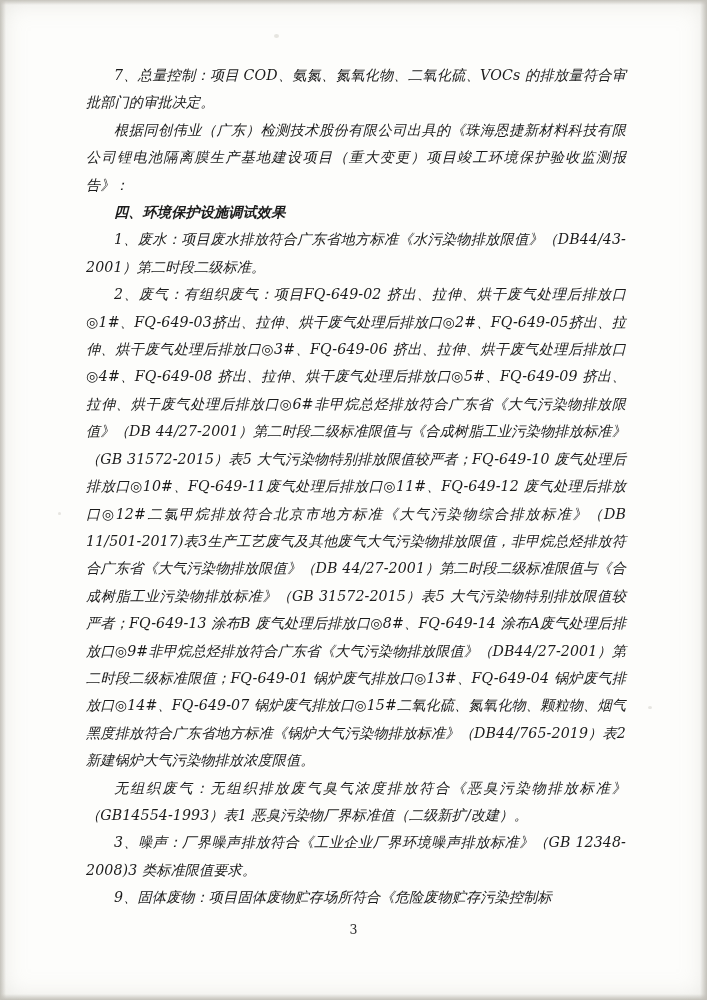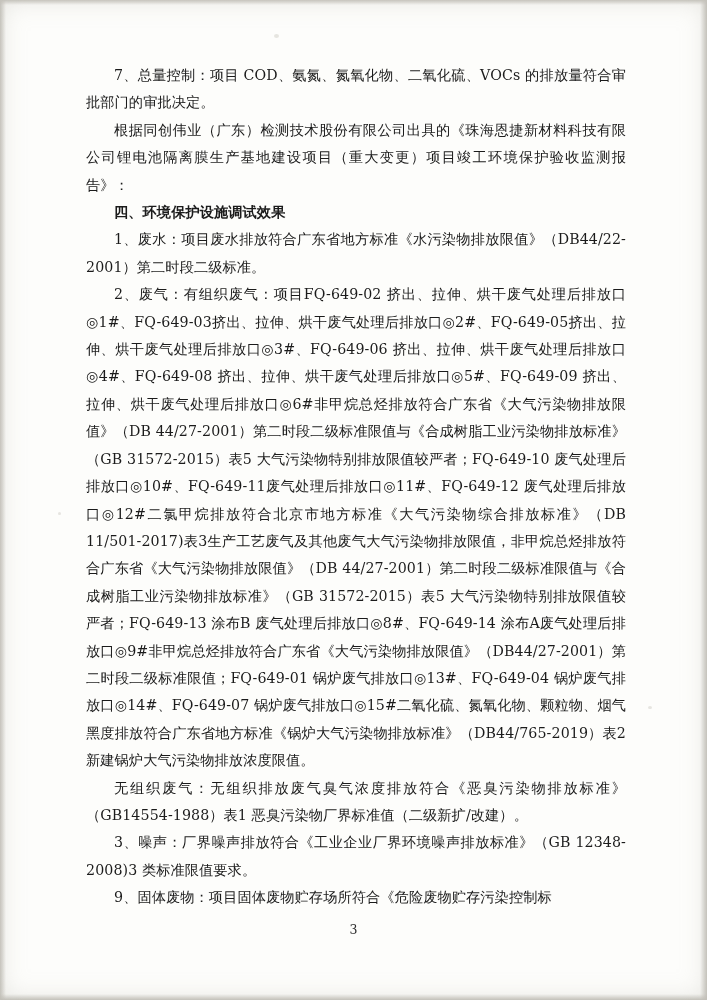--- a/index.html
+++ b/index.html
@@ -56,20 +56,21 @@
   }
   p.para {
     margin: 0 0 0 0;
     font-family: "DejaVu Serif", "Liberation Serif", serif;
     font-size: 14.2px;
     line-height: 27.4px;
     color: #1b1b1b;
     text-align: justify;
     text-justify: inter-ideograph;
     letter-spacing: 0.1px;
+    font-style: italic;
   }
   p.indent {
     text-indent: 28px;
   }
   p.heading {
     text-indent: 28px;
     font-weight: bold;
   }
   .footer-num {
     position: absolute;
@@ -99,21 +100,21 @@
   <div class="edge-bottom"></div>
 
   <div class="speck" style="left:274px;top:34px;width:5px;height:4px;"></div>
   <div class="speck" style="left:58px;top:512px;width:3px;height:3px;"></div>
   <div class="speck" style="left:648px;top:706px;width:4px;height:3px;"></div>
 
   <div class="body-area">
     <p class="para indent">7、总量控制：项目 COD、氨氮、氮氧化物、二氧化硫、VOCs 的排放量符合审批部门的审批决定。</p>
     <p class="para indent">根据同创伟业（广东）检测技术股份有限公司出具的《珠海恩捷新材料科技有限公司锂电池隔离膜生产基地建设项目（重大变更）项目竣工环境保护验收监测报告》：</p>
     <p class="para heading">四、环境保护设施调试效果</p>
-    <p class="para indent">1、废水：项目废水排放符合广东省地方标准《水污染物排放限值》（DB44/22-2001）第二时段二级标准。</p>
+    <p class="para indent">1、废水：项目废水排放符合广东省地方标准《水污染物排放限值》（DB44/43-2001）第二时段二级标准。</p>
     <p class="para indent">2、废气：有组织废气：项目FQ-649-02 挤出、拉伸、烘干废气处理后排放口◎1#、FQ-649-03挤出、拉伸、烘干废气处理后排放口◎2#、FQ-649-05挤出、拉伸、烘干废气处理后排放口◎3#、FQ-649-06 挤出、拉伸、烘干废气处理后排放口◎4#、FQ-649-08 挤出、拉伸、烘干废气处理后排放口◎5#、FQ-649-09 挤出、拉伸、烘干废气处理后排放口◎6#非甲烷总烃排放符合广东省《大气污染物排放限值》（DB 44/27-2001）第二时段二级标准限值与《合成树脂工业污染物排放标准》（GB 31572-2015）表5 大气污染物特别排放限值较严者；FQ-649-10 废气处理后排放口◎10#、FQ-649-11废气处理后排放口◎11#、FQ-649-12 废气处理后排放口◎12#二氯甲烷排放符合北京市地方标准《大气污染物综合排放标准》（DB 11/501-2017)表3生产工艺废气及其他废气大气污染物排放限值，非甲烷总烃排放符合广东省《大气污染物排放限值》（DB 44/27-2001）第二时段二级标准限值与《合成树脂工业污染物排放标准》（GB 31572-2015）表5 大气污染物特别排放限值较严者；FQ-649-13 涂布B 废气处理后排放口◎8#、FQ-649-14 涂布A废气处理后排放口◎9#非甲烷总烃排放符合广东省《大气污染物排放限值》（DB44/27-2001）第二时段二级标准限值；FQ-649-01 锅炉废气排放口◎13#、FQ-649-04 锅炉废气排放口◎14#、FQ-649-07 锅炉废气排放口◎15#二氧化硫、氮氧化物、颗粒物、烟气黑度排放符合广东省地方标准《锅炉大气污染物排放标准》（DB44/765-2019）表2 新建锅炉大气污染物排放浓度限值。</p>
-    <p class="para indent">无组织废气：无组织排放废气臭气浓度排放符合《恶臭污染物排放标准》（GB14554-1988）表1 恶臭污染物厂界标准值（二级新扩/改建）。</p>
+    <p class="para indent">无组织废气：无组织排放废气臭气浓度排放符合《恶臭污染物排放标准》（GB14554-1993）表1 恶臭污染物厂界标准值（二级新扩/改建）。</p>
     <p class="para indent">3、噪声：厂界噪声排放符合《工业企业厂界环境噪声排放标准》（GB 12348-2008)3 类标准限值要求。</p>
     <p class="para indent">9、固体废物：项目固体废物贮存场所符合《危险废物贮存污染控制标</p>
   </div>
 
   <div class="footer-num">3</div>
 </div>
 
 </body></html>

